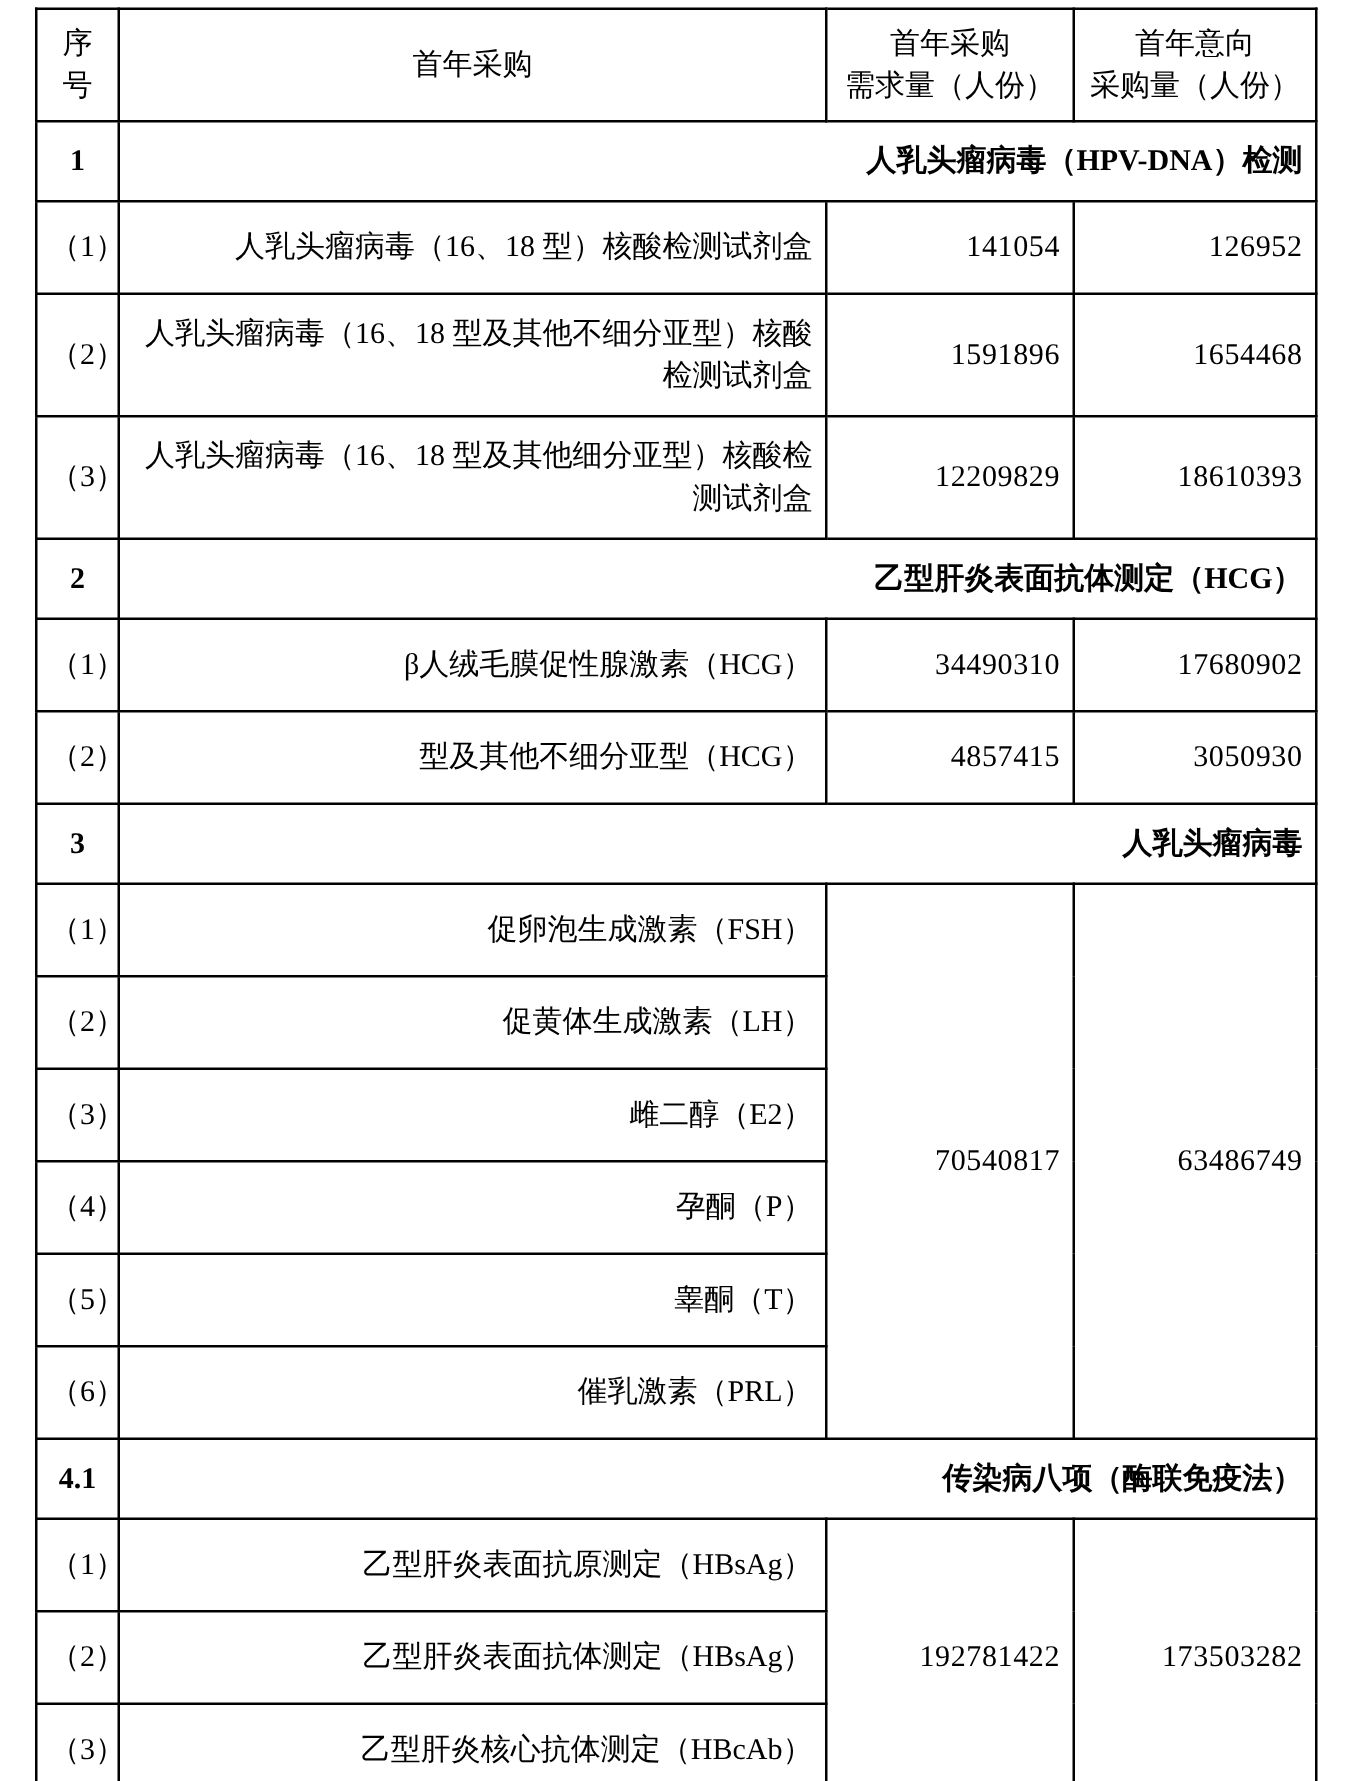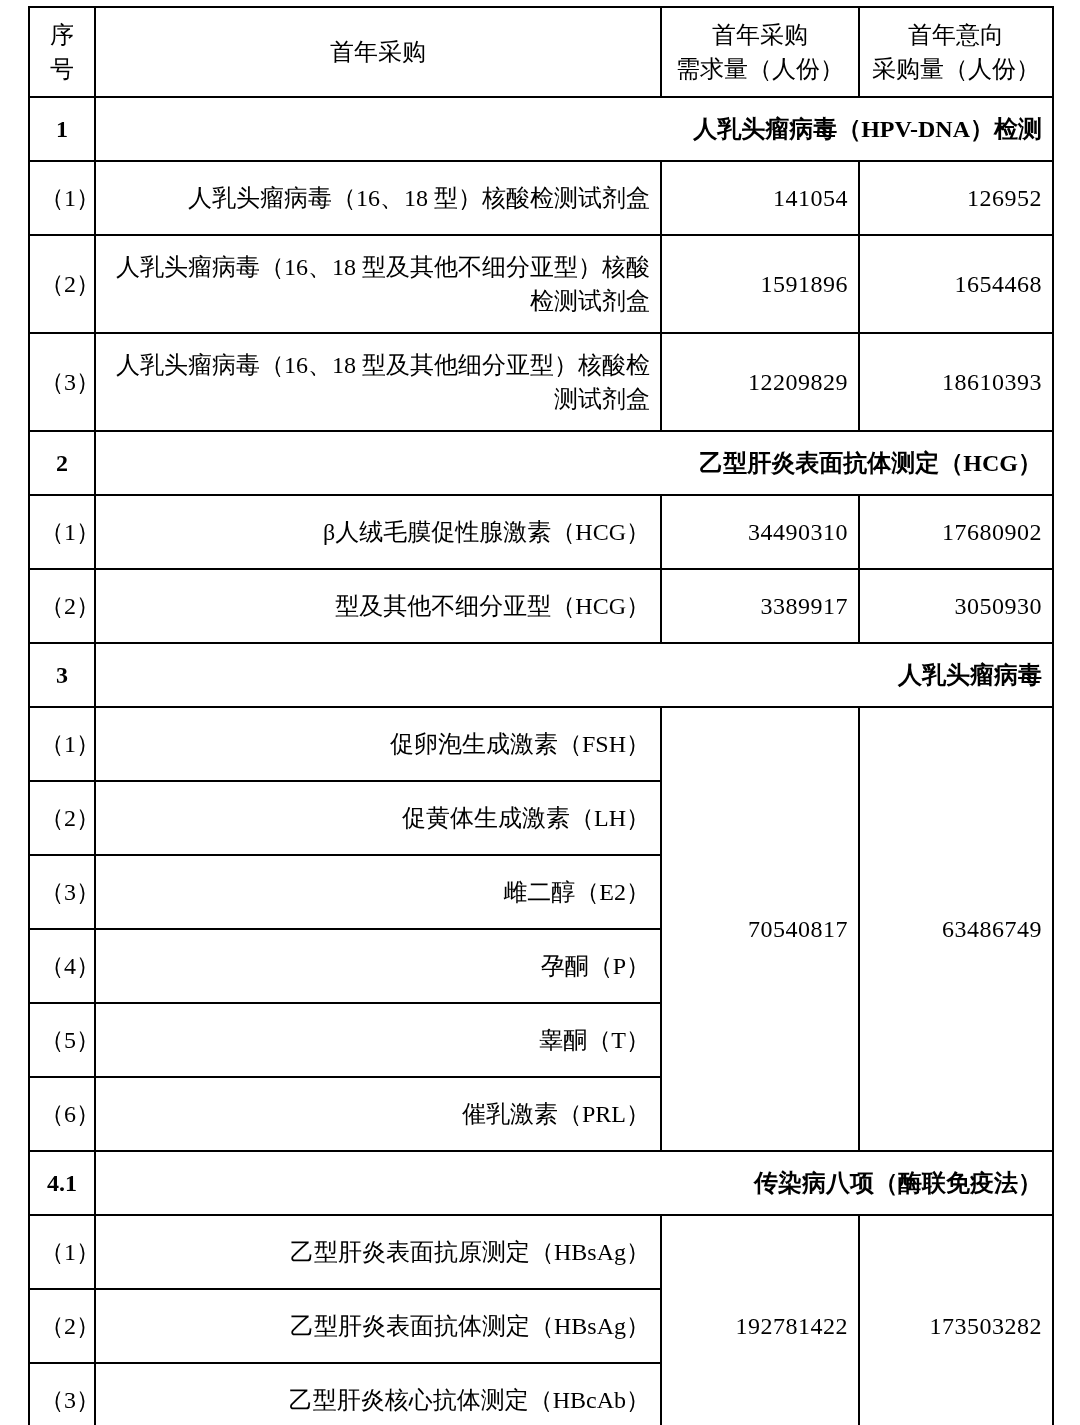--- a/index.html
+++ b/index.html
@@ -107,21 +107,21 @@
     <tr class="h-item">
       <td class="center">（1）</td>
       <td class="left">β人绒毛膜促性腺激素（HCG）</td>
       <td class="num">34490310</td>
       <td class="num">17680902</td>
     </tr>
 
     <tr class="h-item">
       <td class="center">（2）</td>
       <td class="left">型及其他不细分亚型（HCG）</td>
-      <td class="num">3389917</td>
+      <td class="num">4857415</td>
       <td class="num">3050930</td>
     </tr>
 
     <tr class="h-section">
       <td class="center bold">3</td>
       <td class="left bold" colspan="3">人乳头瘤病毒</td>
     </tr>
 
     <tr class="h-item">
       <td class="center">（1）</td>

